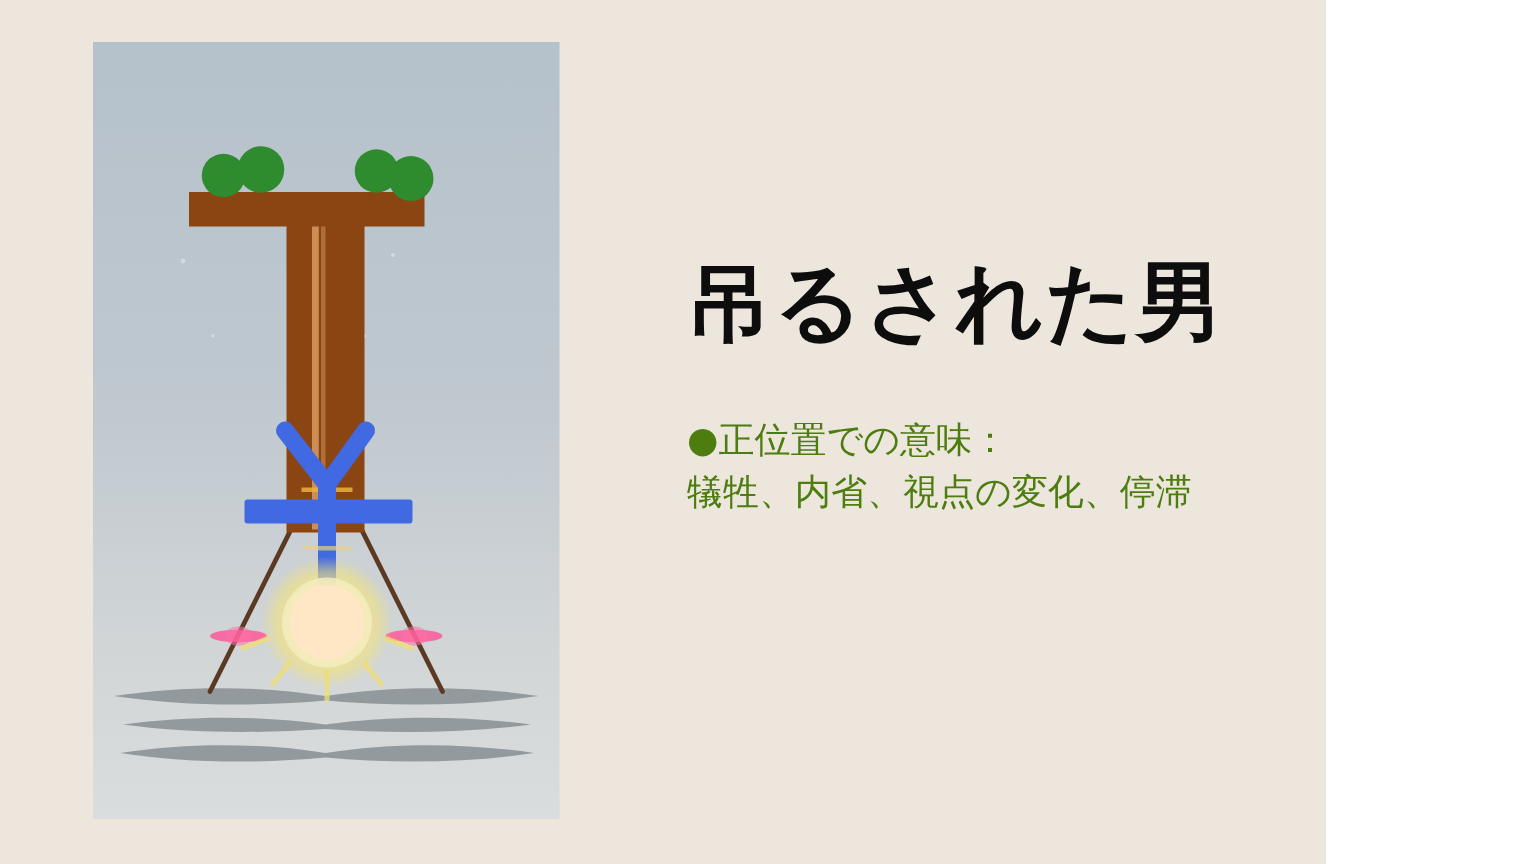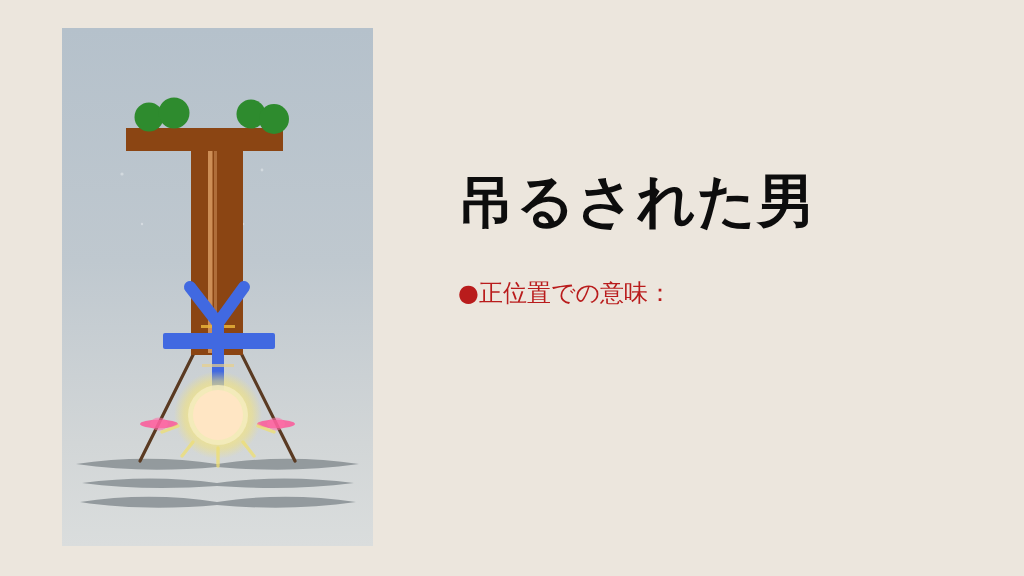--- a/index.html
+++ b/index.html
@@ -8,21 +8,21 @@
     padding: 0;
   }
   body {
     width: 1024px;
     height: 576px;
     overflow: hidden;
     font-family: "DejaVu Sans", "Liberation Sans", sans-serif;
   }
   #slide {
     position: relative;
-    width: 1024px;
+    width: 884px;
     height: 576px;
     background: #ece6dd;
     box-sizing: border-box;
   }
 
   
   #card-panel {
     position: absolute;
     left: 62px;
     top: 28px;
@@ -59,21 +59,21 @@
     letter-spacing: 1px;
     white-space: nowrap;
   }
   #body-text {
     position: absolute;
     left: 1px;
     top: 276px;
     width: 535px;
     font-size: 24px;
     line-height: 1.45;
-    color: #b91c1c;
+    color: #4d7c0f;
   }
   .meaning-block {
     margin: 0 0 28px 0;
   }
   .meaning-block:last-child {
     margin-bottom: 0;
   }
   .meaning-head {
     margin: 0;
     white-space: nowrap;
@@ -172,18 +172,19 @@
   </div>
 
   <div id="text-col">
 
     <h1 id="title">吊るされた男</h1>
 
     <div id="body-text">
 
       <div class="meaning-block">
         <p class="meaning-head">●正位置での意味：</p>
+        <p class="meaning-body">犠牲、内省、視点の変化、停滞</p>
       </div>
 
 
     </div>
   </div>
 </div>
 
 </body></html>

